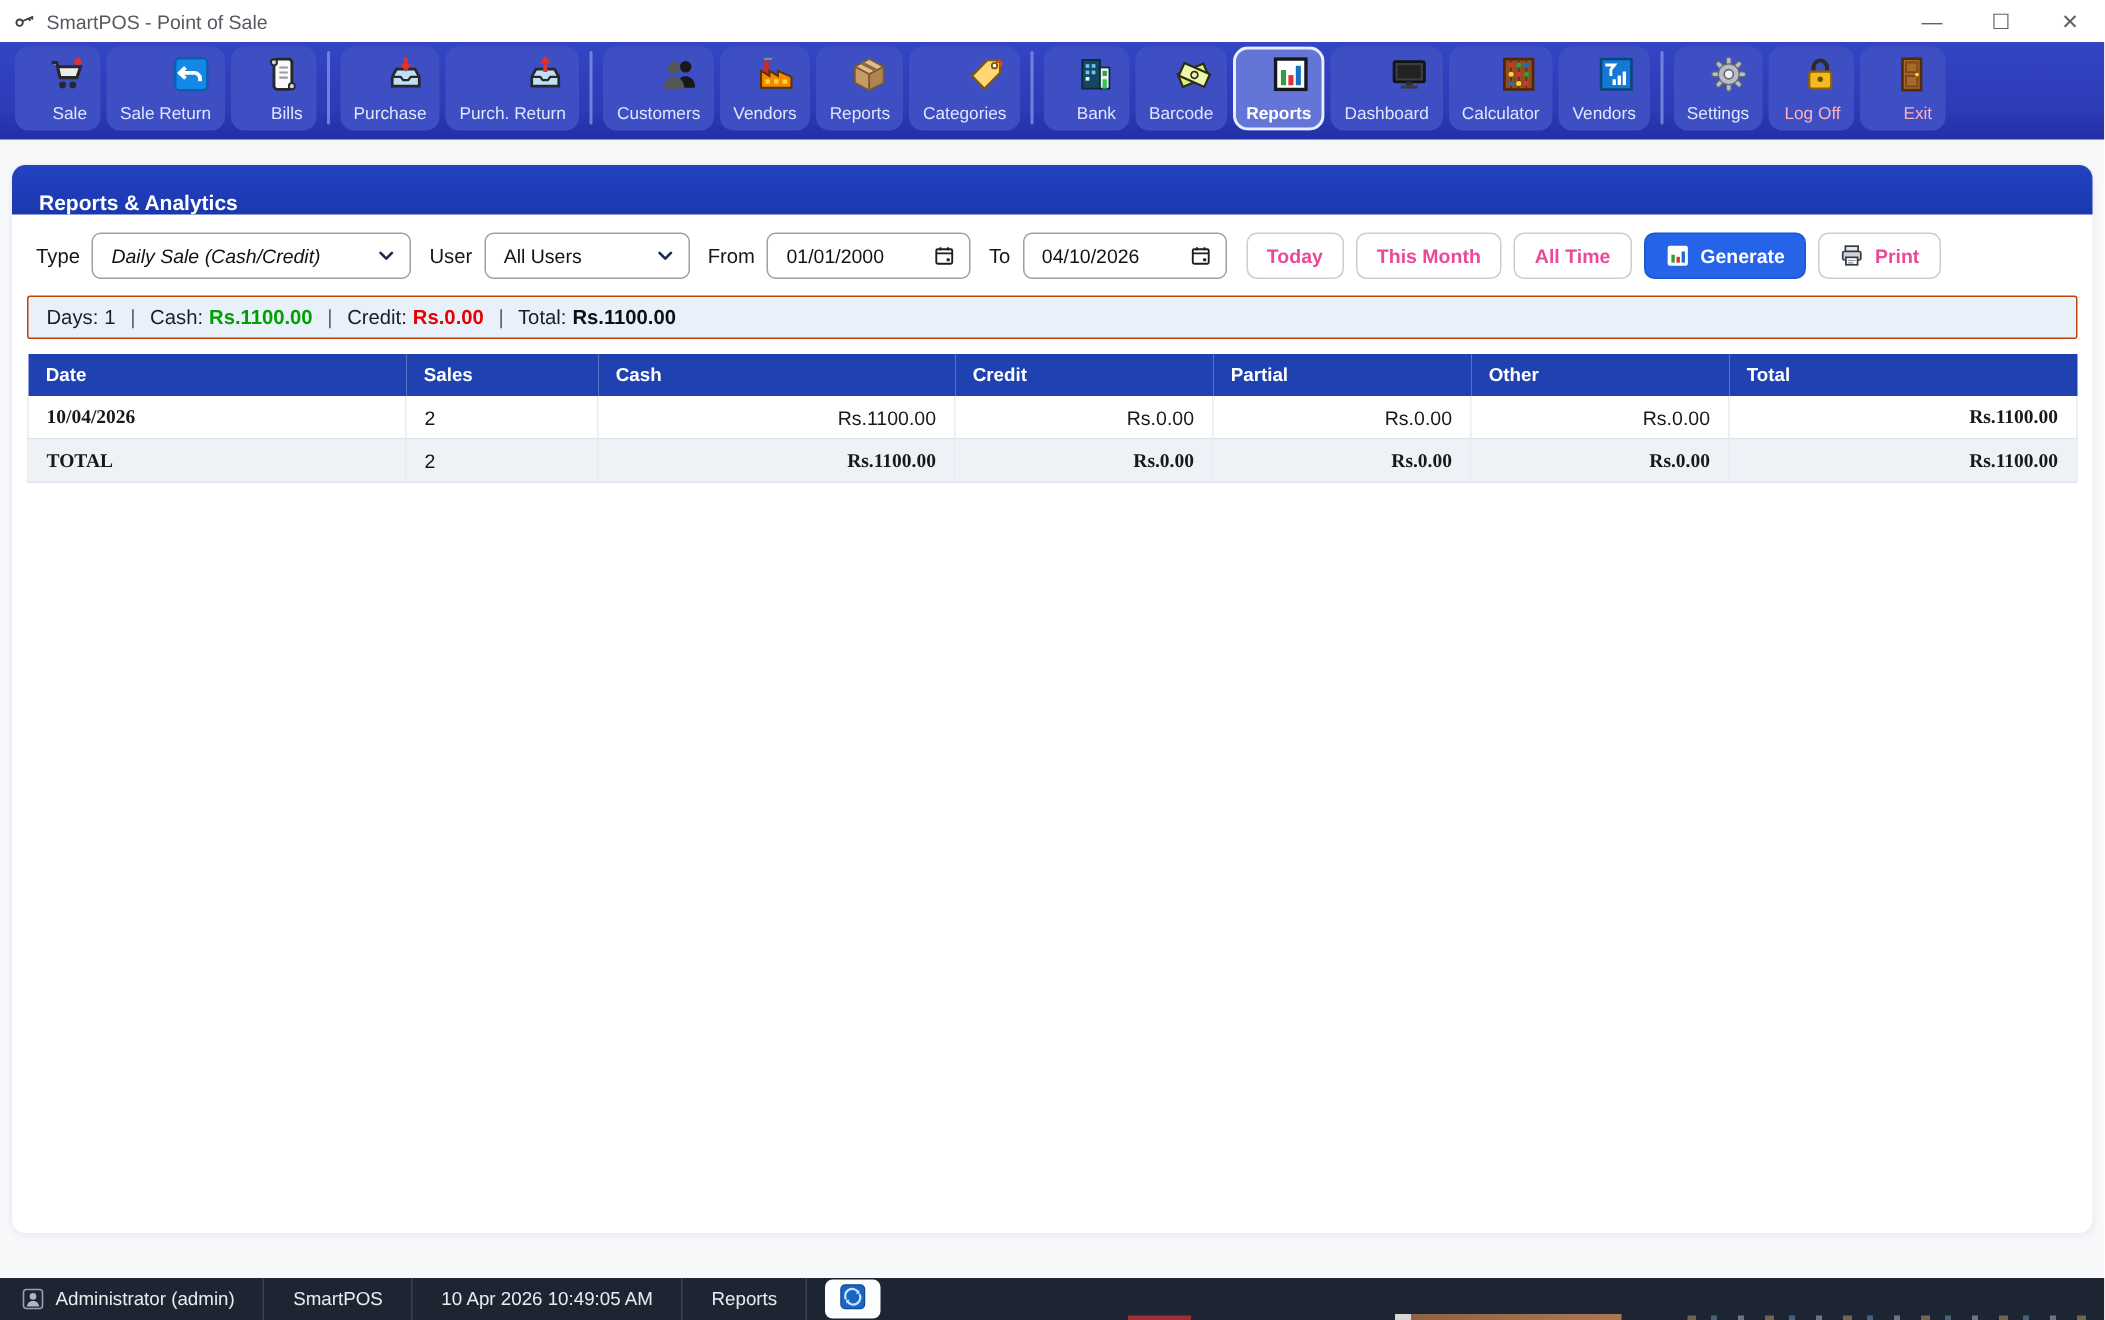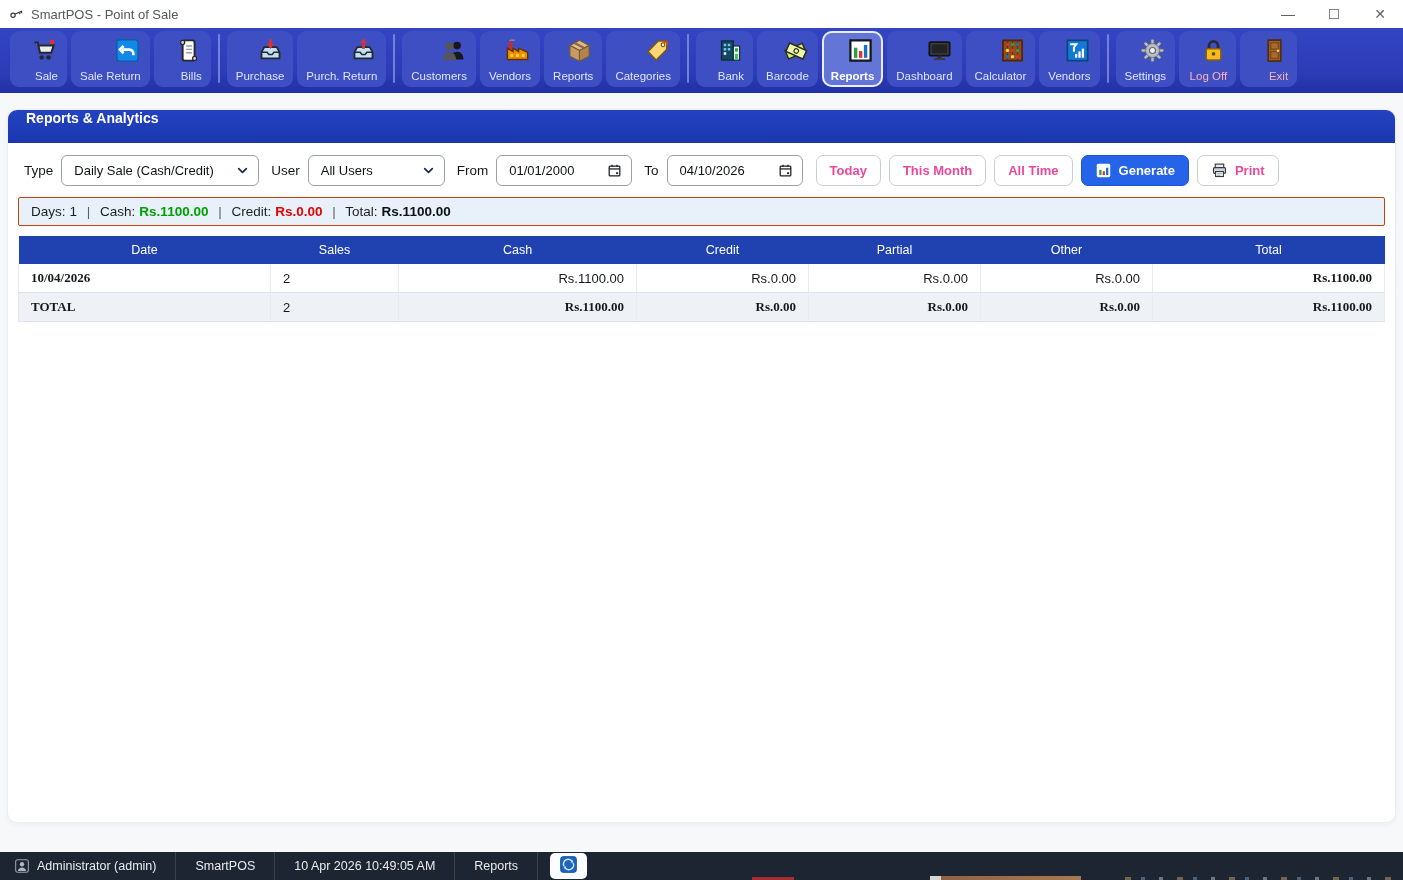--- a/index.html
+++ b/index.html
@@ -24,30 +24,30 @@
   .tbtn.selected .tlabel { color:#fff; font-weight:700; }
   .tbtn.danger .tlabel { color:#ffb0bf; }
   .tbtn svg { width: 27px; height: 27px; }
   .tdiv { width: 2px; height: 49px; background: #8591de; opacity:.8; margin: 3px 5px 0; border-radius:1px; }
 
   
   .content { height: 759px; padding-top: 17px; }
   .panel { margin: 0 8px; height: 712px; background: #fff; border-radius: 9px;
            box-shadow: 0 0 0 1px #eceef4, 0 2px 6px rgba(30,40,90,.06); }
   .panel-head { height: 33px; background: linear-gradient(180deg,#2342c2,#1b38ae); border-radius: 9px 9px 0 0;
-                display:flex; align-items:flex-start; padding-left: 18px; }
+                display:flex; align-items:flex-end; padding-left: 18px; }
   .panel-head span { color:#fff; font-size: 14px; font-weight: 700; }
 
   
   .filters { display:flex; align-items:center; padding: 12px 10px 0 12px; gap: 8px; }
   .flabel { font-size: 13.5px; color: #15171c; margin-left: 4px; }
   .selectbox, .datebox { height: 31px; background:#fff; border: 1px solid #9aa0a8; border-radius: 6px;
           display:flex; align-items:center; justify-content: space-between; padding: 0 9px 0 12px;
           font-size: 13px; color:#101216; cursor:pointer; }
-  .w-type { width: 198px; }
+  .w-type { width: 213px; font-style: italic; }
   .w-user { width: 137px; }
   .datebox { width: 136px; font-weight: 500; }
   .chev, .cal { display:flex; align-items:center; }
   .btn { height: 31px; background:#fff; border:1px solid #c9cdd5; border-radius: 7px; padding: 0 13px;
          font-family: inherit; font-size: 13px; font-weight: 700; color:#ec4899; cursor:pointer;
          display:inline-flex; align-items:center; gap: 7px; }
   .btn.first { margin-left: 5px; }
   .btn.primary { background:#2563e8; border-color:#1d55cc; color:#fff; }
   .bicon { display:flex; align-items:center; }
 
@@ -55,21 +55,21 @@
   .summary { margin: 11px 10px 0; background: #e8f1fa; border: 1px solid #c2410c; border-radius: 2px;
              padding: 6px 12px; font-size: 13.5px; color: #1c1e24; }
   .summary .sep { margin: 0 6px; color: #5a5f66; }
   .summary .lbl { margin-right: 4px; }
   .v-green { color: #00a000; font-weight: 700; }
   .v-red { color: #e60000; font-weight: 700; }
   .v-bold { color: #0d0f14; font-weight: 700; }
 
   
   .rtable { margin: 10px 10px 0; width: calc(100% - 20px); border-collapse: collapse; table-layout: fixed; }
-  .rtable th { background: #1f42b0; color: #fff; font-size: 12.5px; font-weight: 400; text-align: center;
+  .rtable th { background: #1f42b0; color: #fff; font-size: 12.5px; font-weight: 700; text-align: left;
                padding: 7px 12px; }
   .rtable td { font-size: 13px; color: #16181d; padding: 6px 12px; border-bottom: 1px solid #dde4ef;
                border-right: 1px solid #e7ecf4; background:#fff; }
   .rtable td:first-child { border-left: 1px solid #e7ecf4; }
   .rtable td.num { text-align: right; }
   .rtable td.b { font-weight: 700; font-family: Liberation Serif, serif; }
   .rtable tr.total td { background: #eef1f6; }
 
   
   .statusbar { position: absolute; left: 0; bottom: 0; width: 100%; height: 28px; background: #1d2533;

